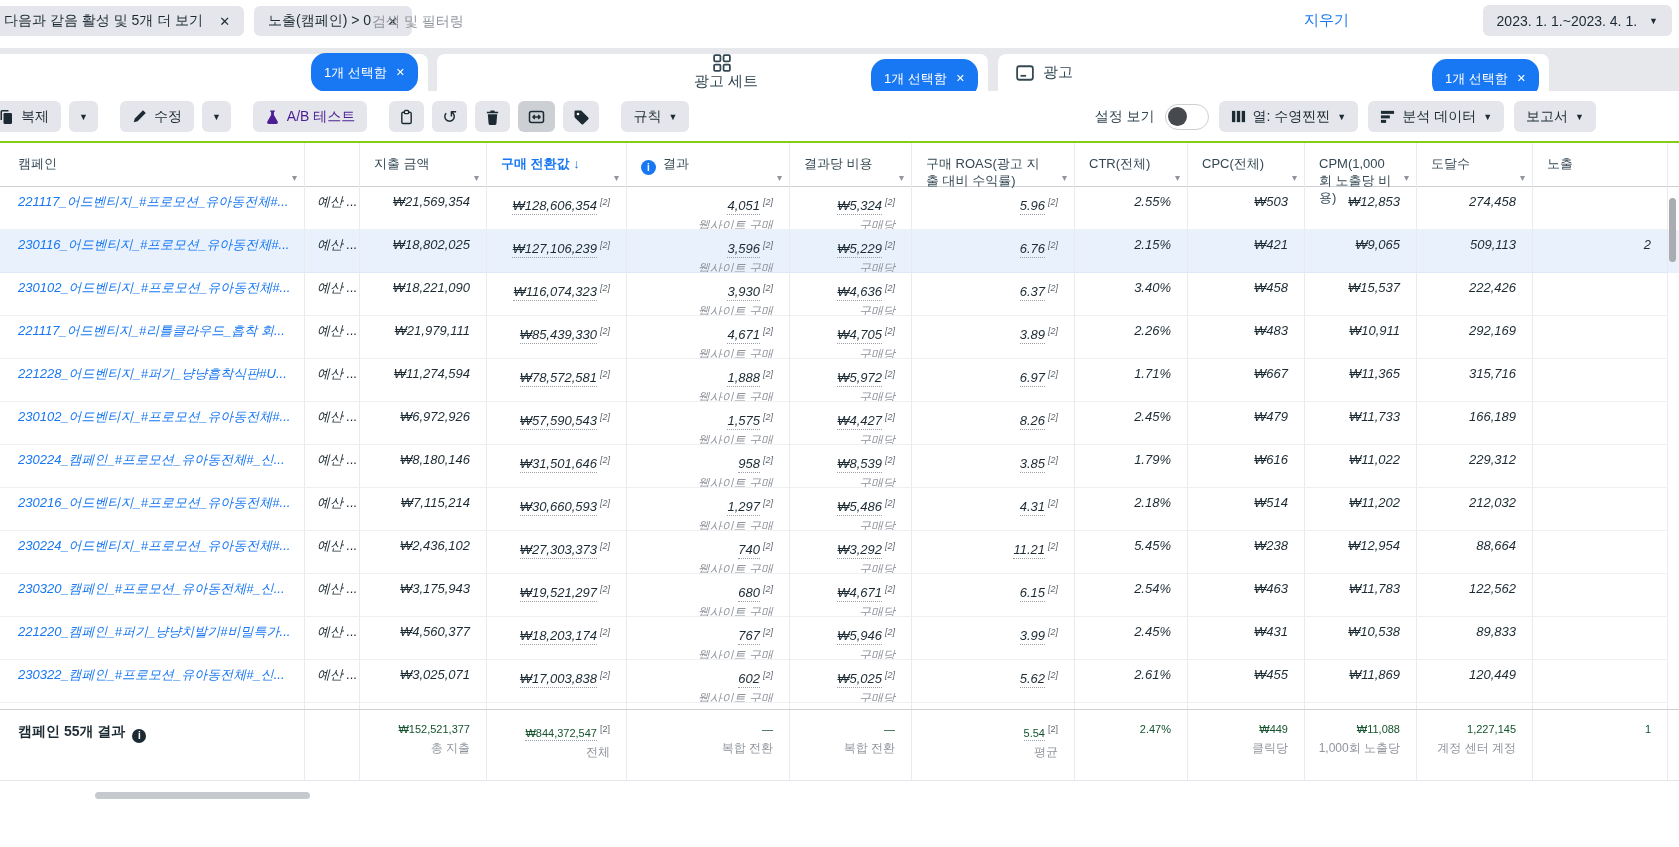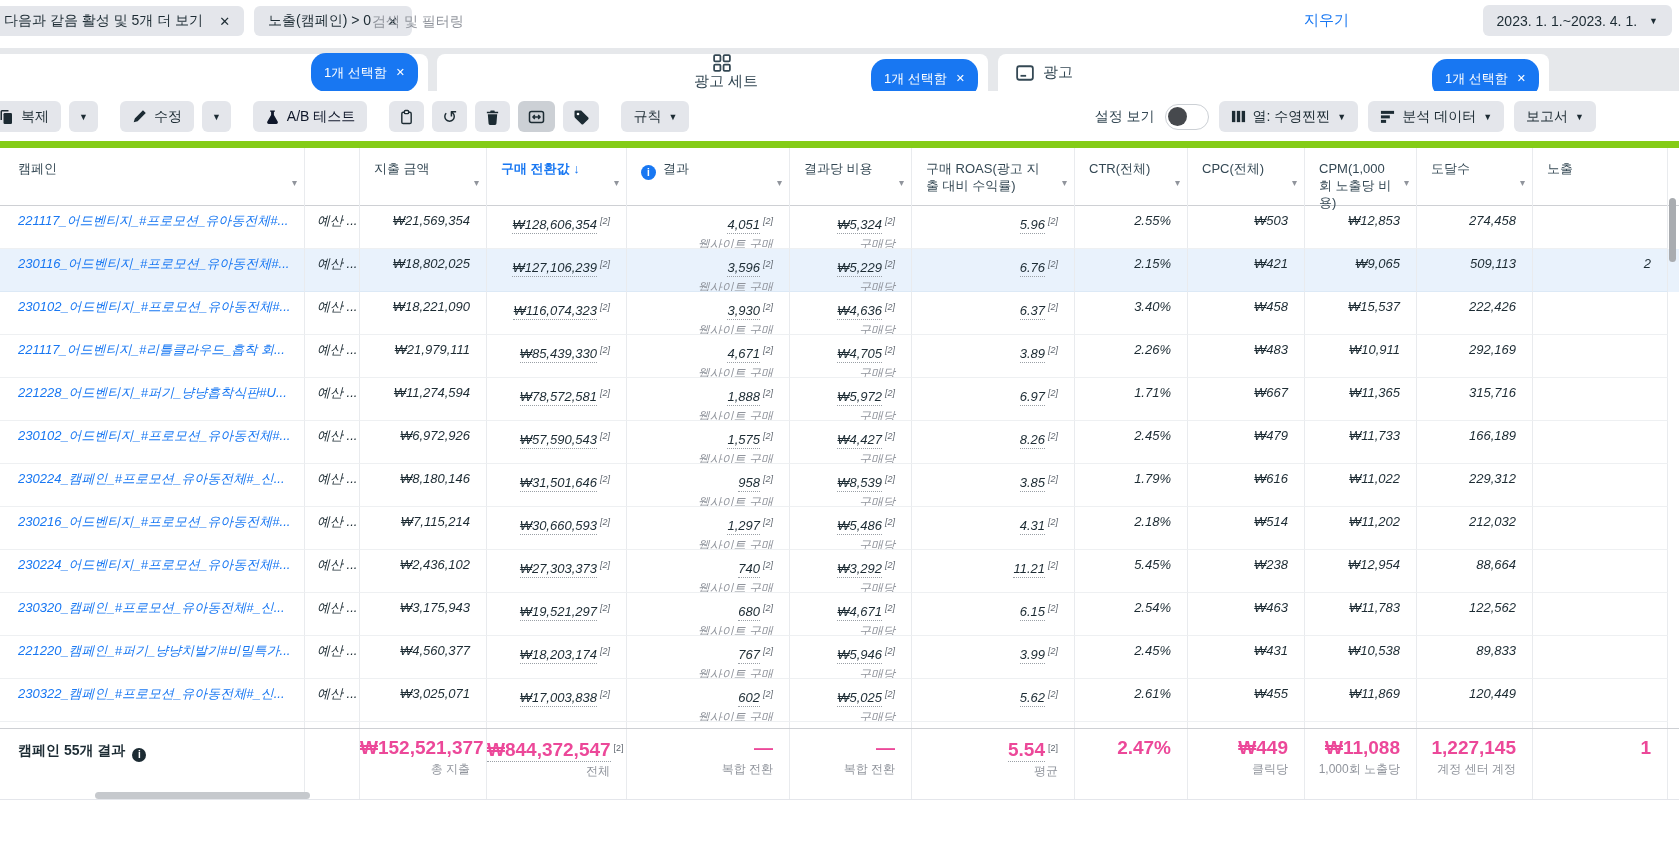--- a/index.html
+++ b/index.html
@@ -28,33 +28,33 @@
   .tabicon { width:18px; height:18px; color:#344854; flex:0 0 auto; }
   .pill { display:flex; align-items:center; gap:9px; height:39px; padding:0 13px; background:#1877f2; color:#fff; border-radius:15px; font-size:13px; white-space:nowrap; cursor:pointer; }
   .pill .x { font-size:11px; font-weight:700; }
   .tab2 .pill, .tab3 .pill { position:absolute; right:10px; top:5px; }
 
   
   .toolbar { position:relative; height:50px; background:#fff; }
   .tb-left { position:absolute; left:-14px; top:10px; display:flex; align-items:center; gap:8px; }
   .btn { display:flex; align-items:center; gap:7px; height:31px; padding:0 12px; background:#e4e6eb; border-radius:6px; font-size:14px; color:#1c2b33; cursor:pointer; white-space:nowrap; }
   .btn.icononly { padding:0 10px; }
-  .btn.disabled { color:#0f172a; cursor:default; }
+  .btn.disabled { color:#4c1d95; cursor:default; }
   .btn.pressed { background:#ccd0d5; }
   .btn svg { display:block; }
   .caret { font-size:9px; color:#1c2b33; }
   .sep { width:6px; }
   .tb-right { position:absolute; right:83px; top:10px; display:flex; align-items:center; gap:10px; }
   .settings-label { font-size:14px; color:#344854; }
   .toggle { position:relative; width:44px; height:26px; background:#fff; border:1.5px solid #ccd0d5; border-radius:14px; cursor:pointer; }
   .toggle .knob { position:absolute; left:2px; top:2px; width:19px; height:19px; border-radius:50%; background:#46494d; }
 
   
   .grid { display:grid; grid-template-columns:305px 55px 127px 140px 163px 122px 163px 113px 117px 112px 116px 135px; }
-  .thead { position:relative; height:65px; border-top:7px solid #84cc16; border-bottom:1px solid #ced0d4; background:#fff; }
+  .thead { position:relative; height:46px; border-top:2px solid #84cc16; border-bottom:1px solid #ced0d4; background:#fff; }
   .th { position:relative; padding:12px 20px 4px 14px; font-size:13px; font-weight:500; color:#344854; border-right:1px solid #e9ebee; line-height:17px; }
   .th .scaret { position:absolute; right:7px; top:50%; transform:translateY(-50%); font-size:10px; color:#90949c; }
   .th.first { padding-left:18px; }
   .th.sorted { color:#1877f2; font-weight:700; }
   .info-i { display:inline-flex; align-items:center; justify-content:center; width:15px; height:15px; border-radius:50%; background:#1877f2; color:#fff; font-size:10px; font-weight:700; font-style:normal; margin-right:7px; vertical-align:-3px; }
   .info-i.dark { background:#1c2b33; width:14px; height:14px; margin-left:7px; margin-right:0; }
 
   .tbody { height:522px; overflow:hidden; background:#22c55e;font-style:italic; }
   .trow { height:43px; background:#fff; }
   .trow.hl { background:#e9f2fc; }
@@ -64,21 +64,21 @@
   .link { color:#1877f2; cursor:pointer; }
   .c-budget { padding-left:12px; color:#1c2b33; }
   .num { text-align:right; padding-right:16px; }
   .sub { margin-top:3px; font-size:12px; color:#90949c; }
   .u { border-bottom:1px dotted #9aa0a6; padding-bottom:1px; }
   sup.fn { font-size:9px; color:#606770; margin-left:3px; }
 
   .tsum { position:relative; height:72px; border-top:1px solid #ced0d4; border-bottom:1px solid #e4e6eb; background:#fff; }
   .tsum .td { border-bottom:none; padding-top:11px; }
   .sum-label { font-size:14px; font-weight:700; color:#1c2b33; }
-  .sum-val { font-size:19px; font-weight:700; color:#ec4899; }
+  .sum-val { font-size:11px; font-weight:400; color:#14532d; }
 
   
   .vthumb { position:absolute; right:3px; top:198px; width:7px; height:64px; background:#a9acb0; border-radius:4px; cursor:pointer; }
   .hthumb { position:absolute; left:95px; top:792px; width:215px; height:7px; background:#c6c9cd; border-radius:4px; cursor:pointer; }
 </style>
 </head>
 <body>
 
 <div class="app">
 

